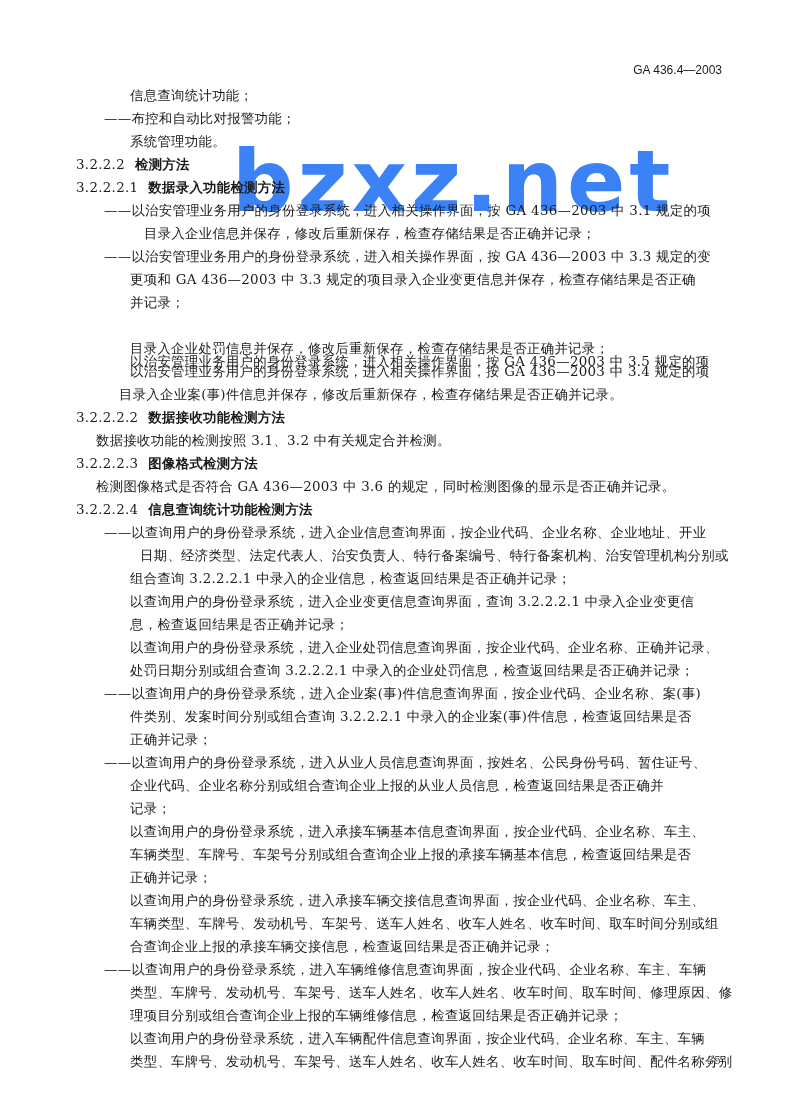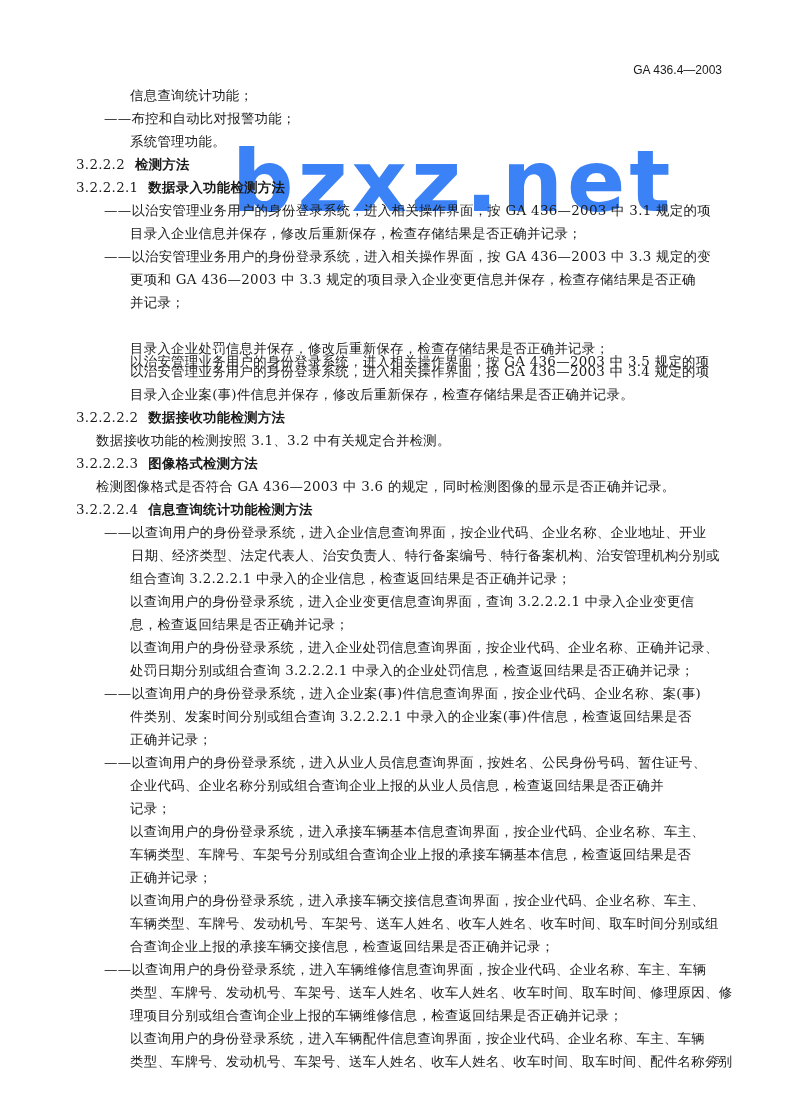--- a/index.html
+++ b/index.html
@@ -25,35 +25,35 @@
 
 <div class="watermark">bzxz.net</div>
 <div class="header">GA 436.4—2003</div>
 <div class="content" id="content">
     <div class="line" style="left: 130px; top: 89px;"><span>信息查询统计功能；</span></div>
     <div class="line" style="left: 104px; top: 112px;"><span>——布控和自动比对报警功能；</span></div>
     <div class="line" style="left: 130px; top: 135px;"><span>系统管理功能。</span></div>
     <div class="line h" style="left: 76px; top: 158px;"><span class="num">3.2.2.2</span><span>检测方法</span></div>
     <div class="line h" style="left: 76px; top: 181px;"><span class="num">3.2.2.2.1</span><span>数据录入功能检测方法</span></div>
     <div class="line" style="left: 104px; top: 204px;"><span>——以治安管理业务用户的身份登录系统，进入相关操作界面，按 GA 436—2003 中 3.1 规定的项</span></div>
-    <div class="line" style="left: 130px; top: 227px;"><span>目录入企业信息并保存，修改后重新保存，检查存储结果是否正确并记录；</span></div>
+    <div class="line" style="left: 144px; top: 227px;"><span>目录入企业信息并保存，修改后重新保存，检查存储结果是否正确并记录；</span></div>
     <div class="line" style="left: 104px; top: 250px;"><span>——以治安管理业务用户的身份登录系统，进入相关操作界面，按 GA 436—2003 中 3.3 规定的变</span></div>
     <div class="line" style="left: 130px; top: 273px;"><span>更项和 GA 436—2003 中 3.3 规定的项目录入企业变更信息并保存，检查存储结果是否正确</span></div>
     <div class="line" style="left: 130px; top: 296px;"><span>并记录；</span></div>
     <div class="line" style="left: 130px; top: 319px; margin-top: 36px;"><span>以治安管理业务用户的身份登录系统，进入相关操作界面，按 GA 436—2003 中 3.5 规定的项</span></div>
     <div class="line" style="left: 130px; top: 342px;"><span>目录入企业处罚信息并保存，修改后重新保存，检查存储结果是否正确并记录；</span></div>
     <div class="line" style="left: 130px; top: 365px;"><span>以治安管理业务用户的身份登录系统，进入相关操作界面，按 GA 436—2003 中 3.4 规定的项</span></div>
-    <div class="line" style="left: 130px; top: 388px;"><span>目录入企业案(事)件信息并保存，修改后重新保存，检查存储结果是否正确并记录。</span></div>
+    <div class="line" style="left: 119px; top: 388px;"><span>目录入企业案(事)件信息并保存，修改后重新保存，检查存储结果是否正确并记录。</span></div>
     <div class="line h" style="left: 76px; top: 411px;"><span class="num">3.2.2.2.2</span><span>数据接收功能检测方法</span></div>
     <div class="line" style="left: 96px; top: 434px;"><span>数据接收功能的检测按照 3.1、3.2 中有关规定合并检测。</span></div>
     <div class="line h" style="left: 76px; top: 457px;"><span class="num">3.2.2.2.3</span><span>图像格式检测方法</span></div>
     <div class="line" style="left: 96px; top: 480px;"><span>检测图像格式是否符合 GA 436—2003 中 3.6 的规定，同时检测图像的显示是否正确并记录。</span></div>
     <div class="line h" style="left: 76px; top: 503px;"><span class="num">3.2.2.2.4</span><span>信息查询统计功能检测方法</span></div>
     <div class="line" style="left: 104px; top: 526px;"><span>——以查询用户的身份登录系统，进入企业信息查询界面，按企业代码、企业名称、企业地址、开业</span></div>
-    <div class="line" style="left: 131px; top: 549px;"><span>日期、经济类型、法定代表人、治安负责人、特行备案编号、特行备案机构、治安管理机构分别或</span></div>
+    <div class="line" style="left: 140px; top: 549px;"><span>日期、经济类型、法定代表人、治安负责人、特行备案编号、特行备案机构、治安管理机构分别或</span></div>
     <div class="line" style="left: 130px; top: 572px;"><span>组合查询 3.2.2.2.1 中录入的企业信息，检查返回结果是否正确并记录；</span></div>
     <div class="line" style="left: 130px; top: 595px;"><span>以查询用户的身份登录系统，进入企业变更信息查询界面，查询 3.2.2.2.1 中录入企业变更信</span></div>
     <div class="line" style="left: 130px; top: 618px;"><span>息，检查返回结果是否正确并记录；</span></div>
     <div class="line" style="left: 130px; top: 641px;"><span>以查询用户的身份登录系统，进入企业处罚信息查询界面，按企业代码、企业名称、正确并记录、</span></div>
     <div class="line" style="left: 130px; top: 664px;"><span>处罚日期分别或组合查询 3.2.2.2.1 中录入的企业处罚信息，检查返回结果是否正确并记录；</span></div>
     <div class="line" style="left: 104px; top: 687px;"><span>——以查询用户的身份登录系统，进入企业案(事)件信息查询界面，按企业代码、企业名称、案(事)</span></div>
     <div class="line" style="left: 130px; top: 710px;"><span>件类别、发案时间分别或组合查询 3.2.2.2.1 中录入的企业案(事)件信息，检查返回结果是否</span></div>
     <div class="line" style="left: 130px; top: 733px;"><span>正确并记录；</span></div>
     <div class="line" style="left: 104px; top: 756px;"><span>——以查询用户的身份登录系统，进入从业人员信息查询界面，按姓名、公民身份号码、暂住证号、</span></div>
     <div class="line" style="left: 130px; top: 779px;"><span>企业代码、企业名称分别或组合查询企业上报的从业人员信息，检查返回结果是否正确并</span></div>

